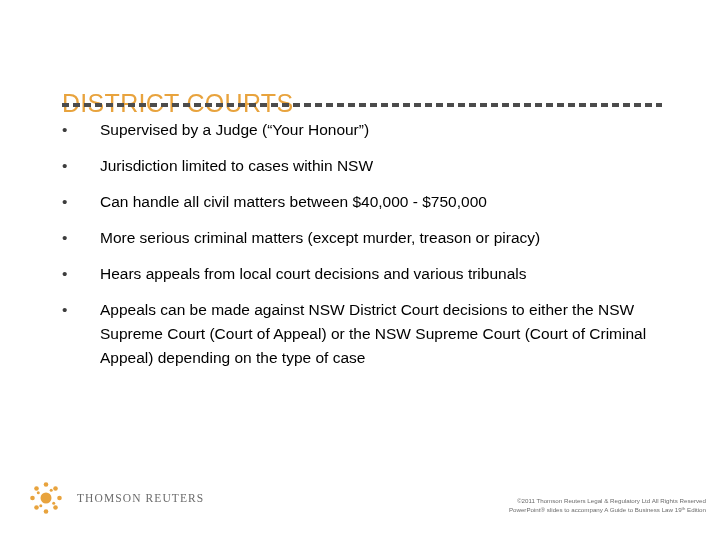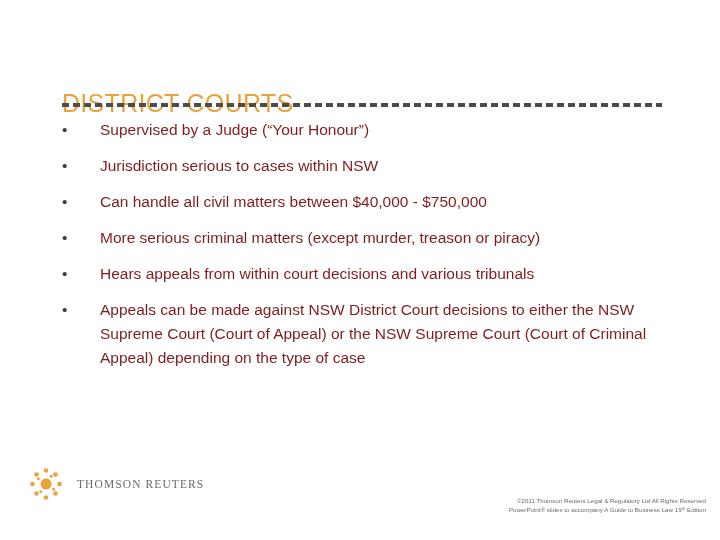--- a/index.html
+++ b/index.html
@@ -58,26 +58,26 @@
   }
   .bullet-marker {
     width: 38px;
     flex: 0 0 38px;
     color: #3d3d3d;
     font-size: 15.5px;
     line-height: 24px;
   }
   .bullet-text {
     flex: 1 1 auto;
-    color: #7f1d1d;
+    color: #000000;
   }
   .logo-area {
     position: absolute;
     left: 24px;
-    bottom: 32px;
+    bottom: 18px;
     display: flex;
     align-items: center;
     width: 190px;
     height: 48px;
   }
   .logo-mark {
     position: relative;
     width: 44px;
     height: 44px;
     flex: 0 0 44px;
@@ -114,33 +114,33 @@
   <h1 class="slide-title">DISTRICT COURTS</h1>
   <div class="title-rule"></div>
 
   <ul class="bullet-list">
     <li class="bullet-item">
       <span class="bullet-marker">•</span>
       <span class="bullet-text">Supervised by a Judge (“Your Honour”)</span>
     </li>
     <li class="bullet-item">
       <span class="bullet-marker">•</span>
-      <span class="bullet-text">Jurisdiction serious to cases within NSW</span>
+      <span class="bullet-text">Jurisdiction limited to cases within NSW</span>
     </li>
     <li class="bullet-item">
       <span class="bullet-marker">•</span>
       <span class="bullet-text">Can handle all civil matters between $40,000 - $750,000</span>
     </li>
     <li class="bullet-item">
       <span class="bullet-marker">•</span>
       <span class="bullet-text">More serious criminal matters (except murder, treason or piracy)</span>
     </li>
     <li class="bullet-item">
       <span class="bullet-marker">•</span>
-      <span class="bullet-text">Hears appeals from within court decisions and various tribunals</span>
+      <span class="bullet-text">Hears appeals from local court decisions and various tribunals</span>
     </li>
     <li class="bullet-item">
       <span class="bullet-marker">•</span>
       <span class="bullet-text">Appeals can be made against NSW District Court decisions to either the NSW Supreme Court (Court of Appeal) or the NSW Supreme Court (Court of Criminal Appeal) depending on the type of case</span>
     </li>
   </ul>
 
   <div class="logo-area">
     <span class="logo-mark">
       <svg width="44" height="44" viewBox="0 0 44 44" aria-hidden="true">

